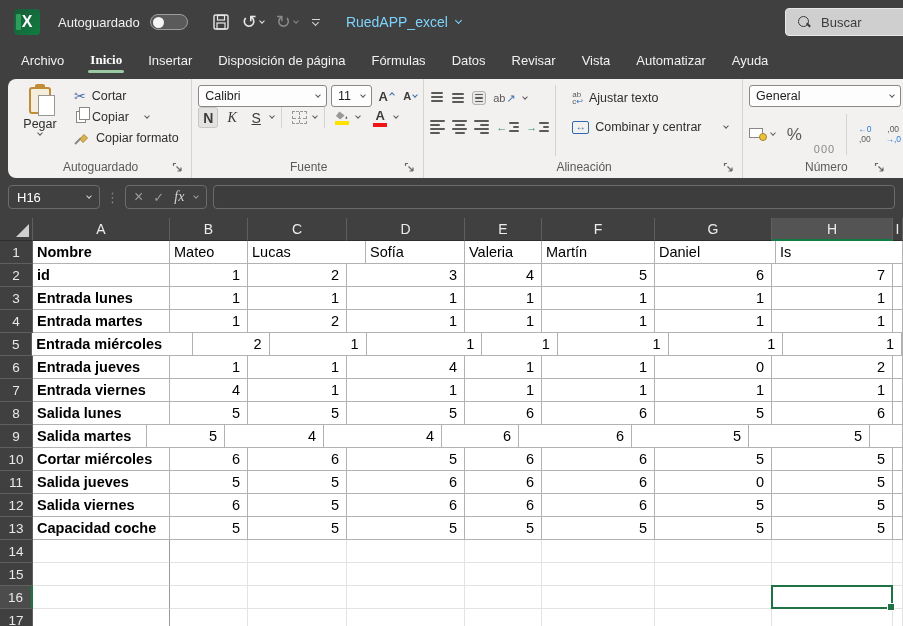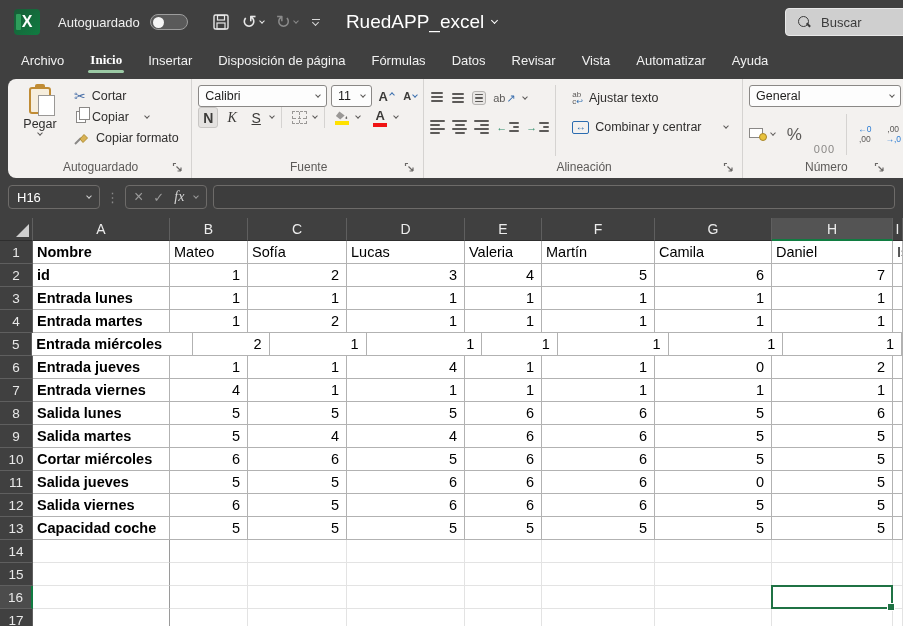--- a/index.html
+++ b/index.html
@@ -22,21 +22,21 @@
   .toggle .knob { position:absolute; left:2px; top:1.5px; width:11px; height:11px; border-radius:50%; background:#f5f5f5; }
   .qat { display:flex; align-items:center; gap:4px; margin-left:20px; }
   .qat .btn { display:flex; align-items:center; gap:3px; padding:2px 4px; color:#e8e8e8; }
   .qat .glyph { font-size:18px; line-height:1; }
   .dim { color:#8a8a8a !important; }
   .chev { display:inline-block; width:5px; height:5px; border-right:1.4px solid currentColor;
           border-bottom:1.4px solid currentColor; transform:rotate(45deg); margin-top:-3px; }
   .chev.sm { width:4px; height:4px; }
   .overflow-chip { display:flex; flex-direction:column; align-items:center; color:#d8d8d8; margin-left:6px; }
   .overflow-chip .bar { width:8px; height:0; border-top:1.5px solid #d8d8d8; margin-bottom:3px; }
-  .doc-title { margin-left:26px; display:flex; align-items:center; gap:8px; font-size:19px; color:#ffffff; }
+  .doc-title { margin-left:26px; display:flex; align-items:center; gap:8px; font-size:14px; color:#7dd3fc; }
   .search { position:absolute; right:-42px; top:8px; width:160px; height:28px; background:#cfcfcf;
             border:1px solid #e8e8e8; border-radius:4px; display:flex; align-items:center;
             color:#3b3b3b; font-size:13px; gap:10px; padding-left:12px; }
   .mag { width:13px; height:13px; position:relative; }
   .mag::before { content:''; position:absolute; left:0; top:0; width:9px; height:9px;
                  border:1.6px solid #3b3b3b; border-radius:50%; }
   .mag::after { content:''; position:absolute; left:8px; top:8px; width:5px; height:1.7px;
                 background:#3b3b3b; transform:rotate(45deg); }
 
   
@@ -470,25 +470,24 @@
       <div class="colhdr" style="width: 113px;">F</div>
       <div class="colhdr" style="width: 117px;">G</div>
       <div class="colhdr sel" style="width: 121px;">H</div>
       <div class="colhdr" style="flex: 1 1 0%;">I</div>
     </div>
   <div>
       <div class="grow">
         <div class="rowhdr" style="width: 33px;">1</div>
         <div class="cell db lab" style="width: 137px;">Nombre</div>
         <div class="cell db txt" style="width: 78px;">Mateo</div>
+        <div class="cell db txt" style="width: 118px;">Lucas</div>
         <div class="cell db txt" style="width: 99px;">Sofía</div>
-        <div class="cell db txt" style="width: 118px;">Lucas</div>
         <div class="cell db txt" style="width: 77px;">Valeria</div>
         <div class="cell db txt" style="width: 113px;">Martín</div>
-        <div class="cell db txt" style="width: 117px;">Camila</div>
         <div class="cell db txt" style="width: 121px;">Daniel</div>
         <div class="cell db txt" style="flex: 1 1 0%;">Is</div>
       </div>
       <div class="grow">
         <div class="rowhdr" style="width: 33px;">2</div>
         <div class="cell db lab" style="width: 137px;">id</div>
         <div class="cell db num" style="width: 78px;">1</div>
         <div class="cell db num" style="width: 99px;">2</div>
         <div class="cell db num" style="width: 118px;">3</div>
         <div class="cell db num" style="width: 77px;">4</div>
@@ -564,21 +563,21 @@
         <div class="cell db num" style="width: 99px;">5</div>
         <div class="cell db num" style="width: 118px;">5</div>
         <div class="cell db num" style="width: 77px;">6</div>
         <div class="cell db num" style="width: 113px;">6</div>
         <div class="cell db num" style="width: 117px;">5</div>
         <div class="cell db num" style="width: 121px;">6</div>
         <div class="cell db" style="flex: 1 1 0%;"></div>
       </div>
       <div class="grow">
         <div class="rowhdr" style="width: 33px;">9</div>
-        <div class="cell db lab" style="width: 137px;">Salida martes</div>
+        <div class="cell db lab" style="width: 114px;">Salida martes</div>
         <div class="cell db num" style="width: 78px;">5</div>
         <div class="cell db num" style="width: 99px;">4</div>
         <div class="cell db num" style="width: 118px;">4</div>
         <div class="cell db num" style="width: 77px;">6</div>
         <div class="cell db num" style="width: 113px;">6</div>
         <div class="cell db num" style="width: 117px;">5</div>
         <div class="cell db num" style="width: 121px;">5</div>
         <div class="cell db" style="flex: 1 1 0%;"></div>
       </div>
       <div class="grow">

